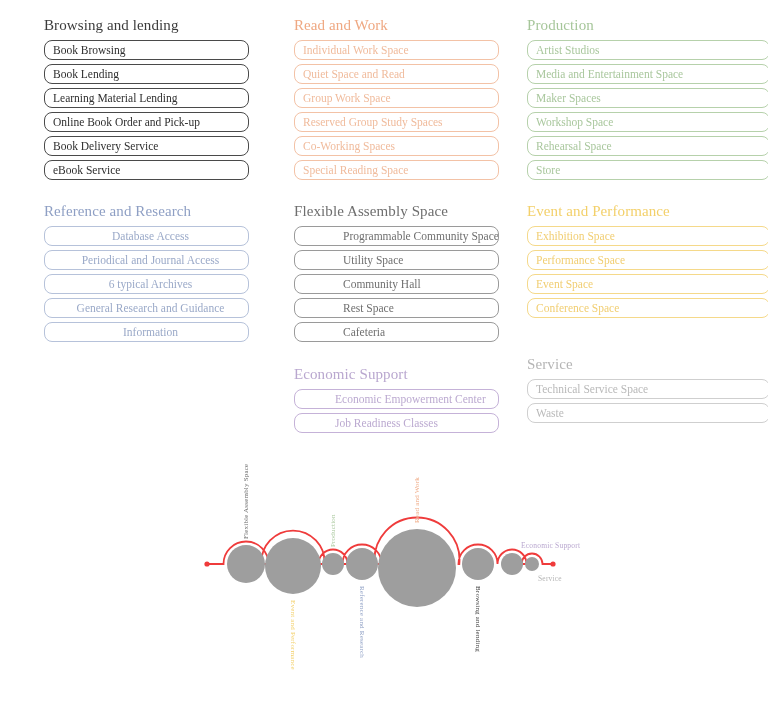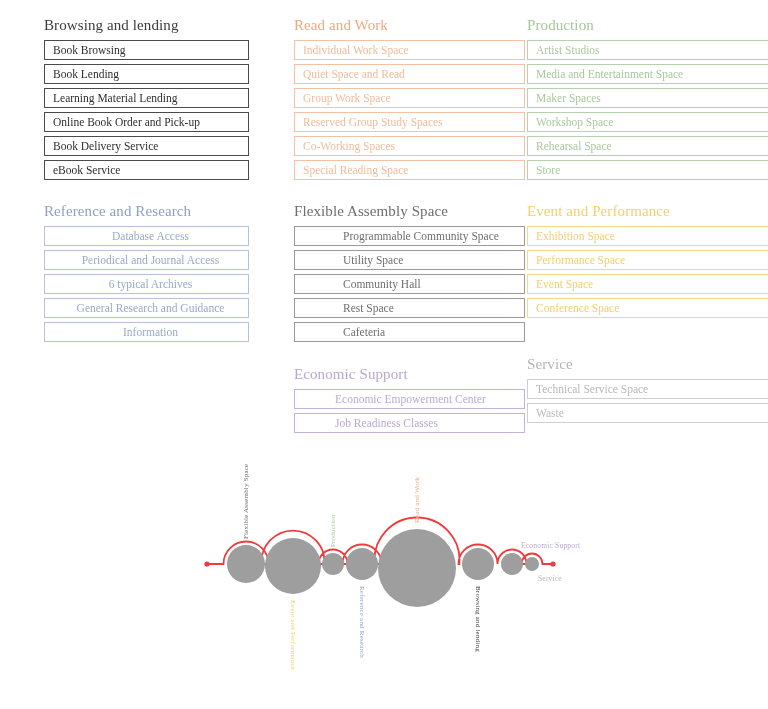--- a/index.html
+++ b/index.html
@@ -35,32 +35,32 @@
     white-space: nowrap;
   }
   .pill-list {
     display: block;
   }
   .pill {
     box-sizing: border-box;
     height: 20px;
     line-height: 18px;
     border: 1px solid #888;
-    border-radius: 0;
+    border-radius: 8px;
     font-size: 11.5px;
     padding: 0 0 0 8px;
     margin-bottom: 4px;
     white-space: nowrap;
     overflow: hidden;
     background: #fff;
   }
 
   
   .col-a .pill { width: 205px; }
-  .col-b .pill { width: 231px; }
+  .col-b .pill { width: 205px; }
   .col-c .pill { width: 243px; }
 
   
   .c-dark   .group-title { color: #3b3b3b; }
   .c-dark   .pill        { border-color: #4a4a4a; color: #2e2e2e; }
 
   .c-salmon .group-title { color: #efa882; }
   .c-salmon .pill        { border-color: #f3c2a6; color: #f0bb9c; }
 
   .c-green  .group-title { color: #a6c69a; }

